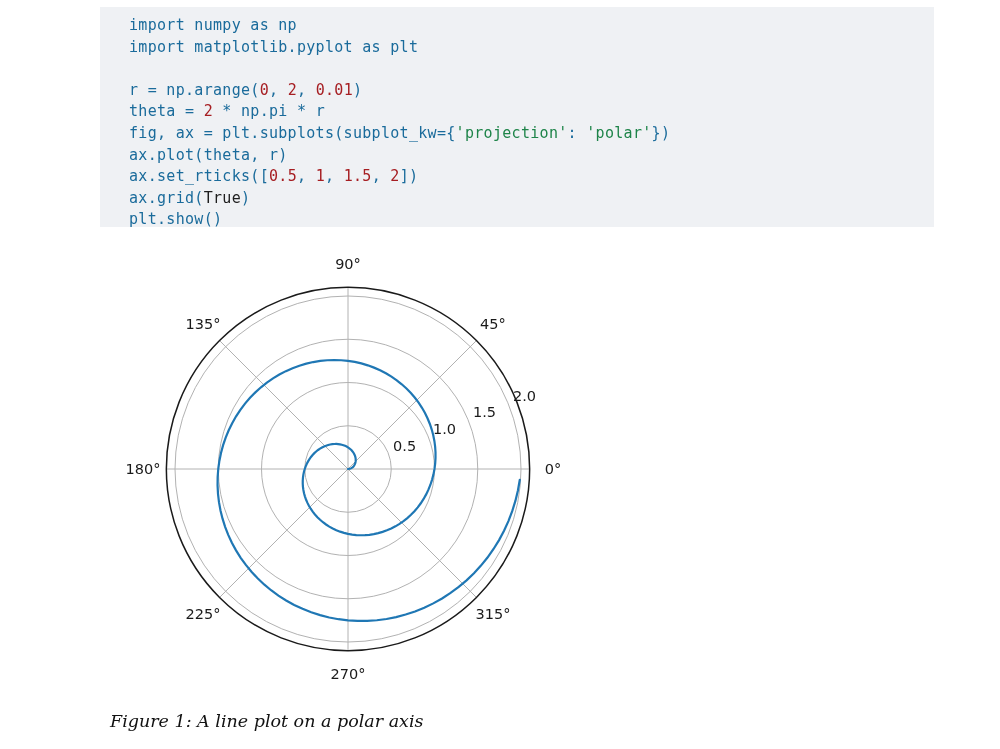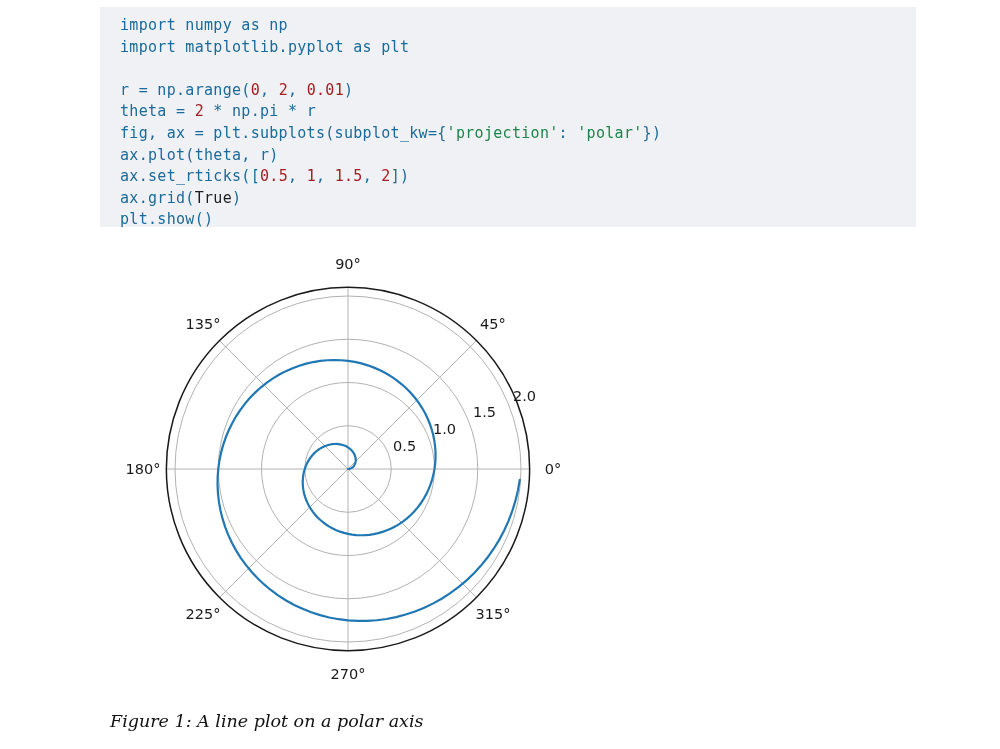--- a/index.html
+++ b/index.html
@@ -10,21 +10,21 @@
     background: #ffffff;
     overflow: hidden;
     font-family: "DejaVu Sans", sans-serif;
   }
   .code-block {
     position: absolute;
     left: 100px;
     top: 7px;
     width: 776px;
     height: 204px;
-    padding: 8px 20px;
+    padding: 8px 29px;
     background: #eff1f4;
     font-family: "DejaVu Sans Mono", monospace;
     font-size: 15px;
     letter-spacing: 0.3px;
     line-height: 21.6px;
     margin: 0;
     white-space: pre;
   }
   .code-line { height: 21.6px; }
   .polar-chart {

